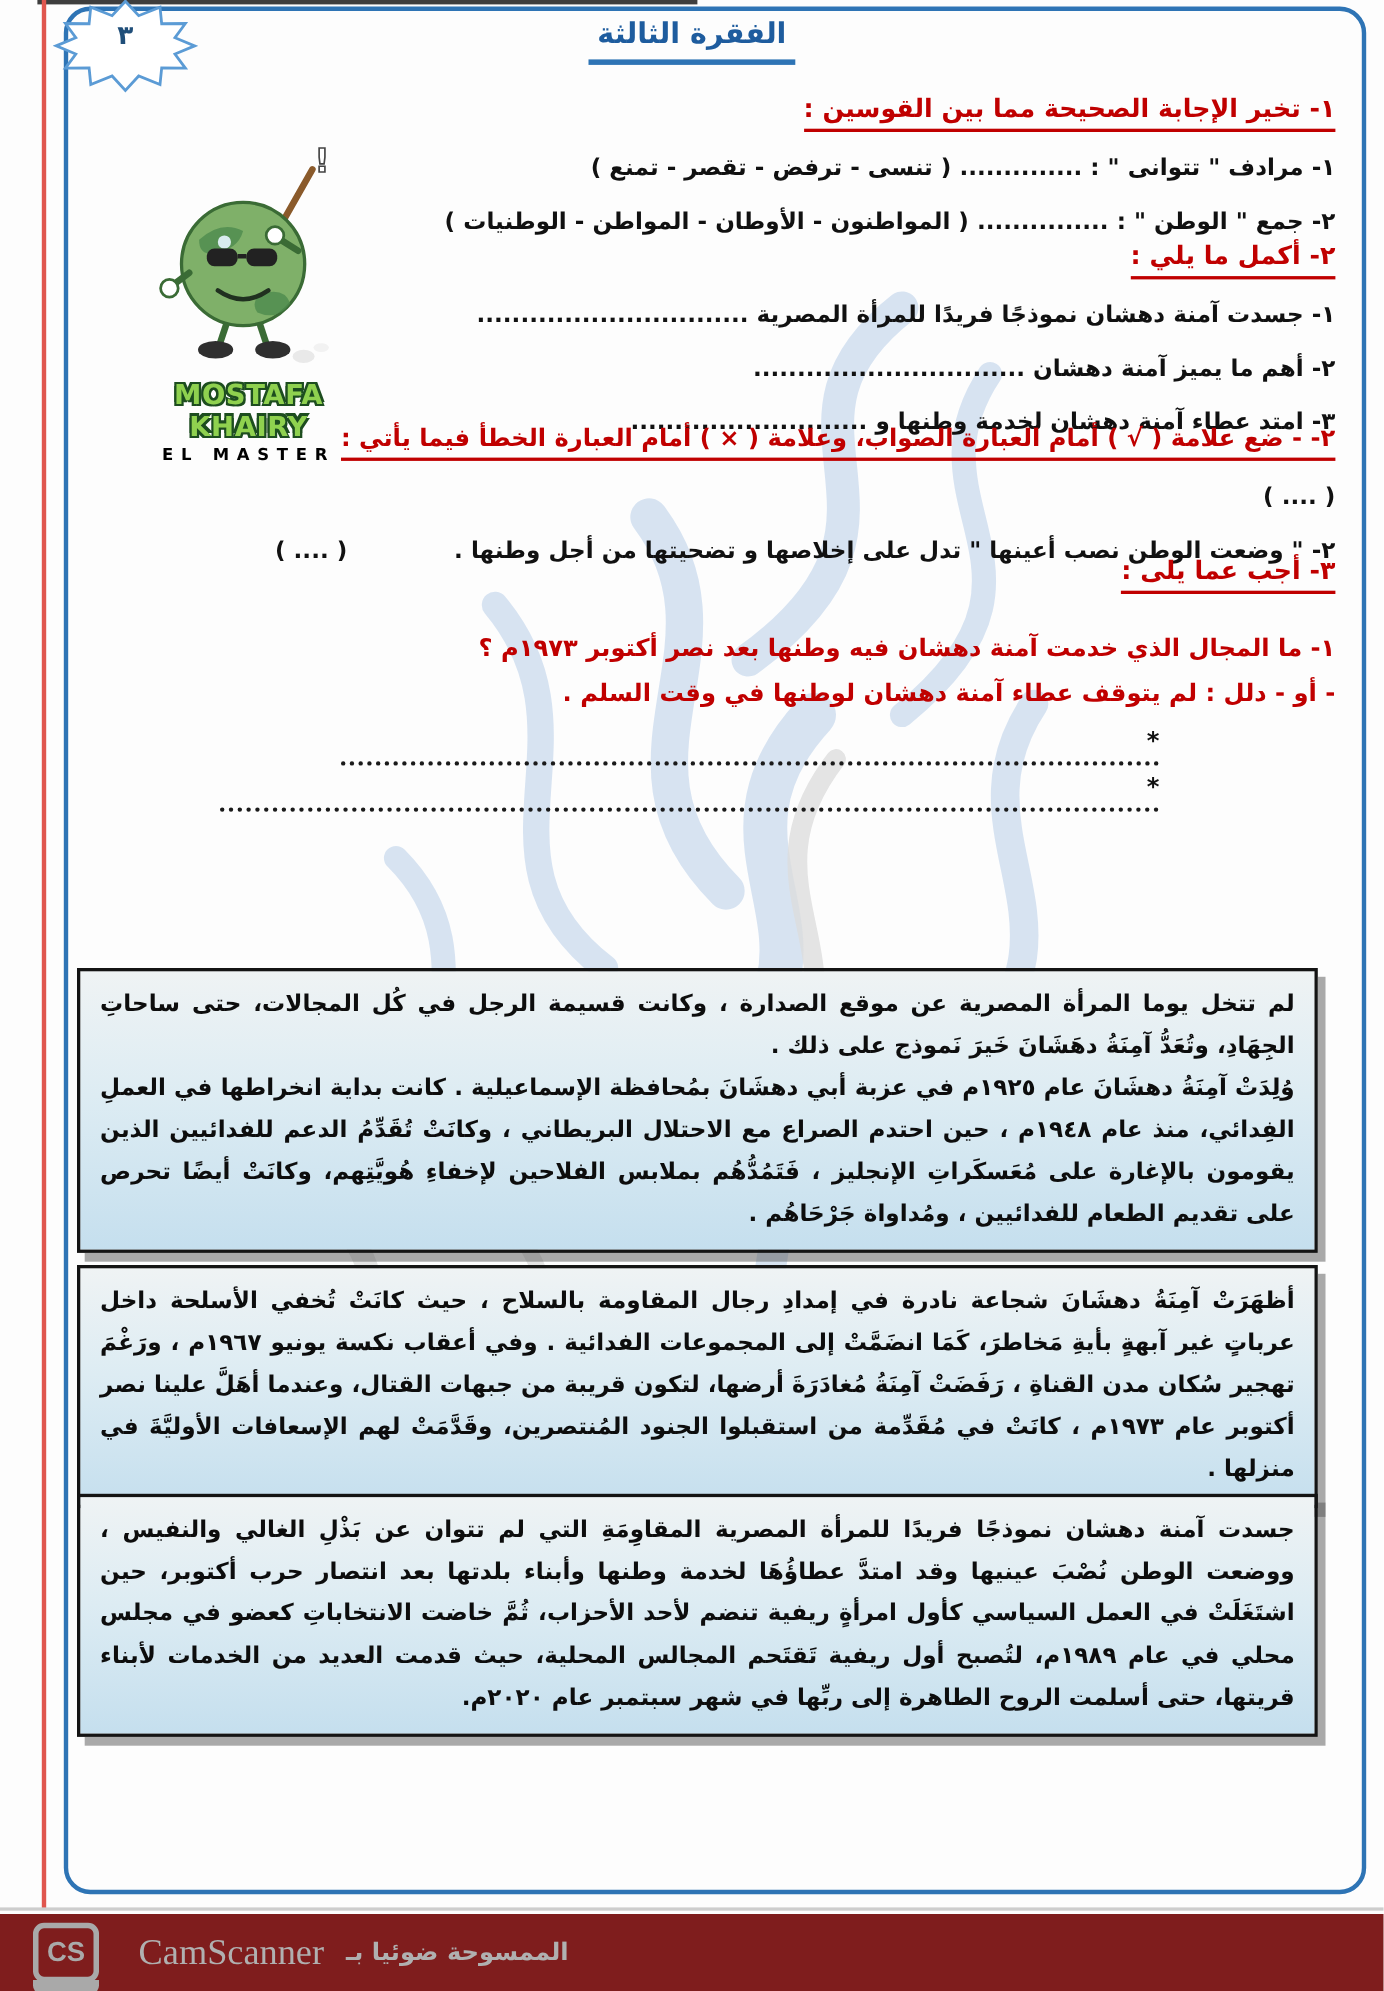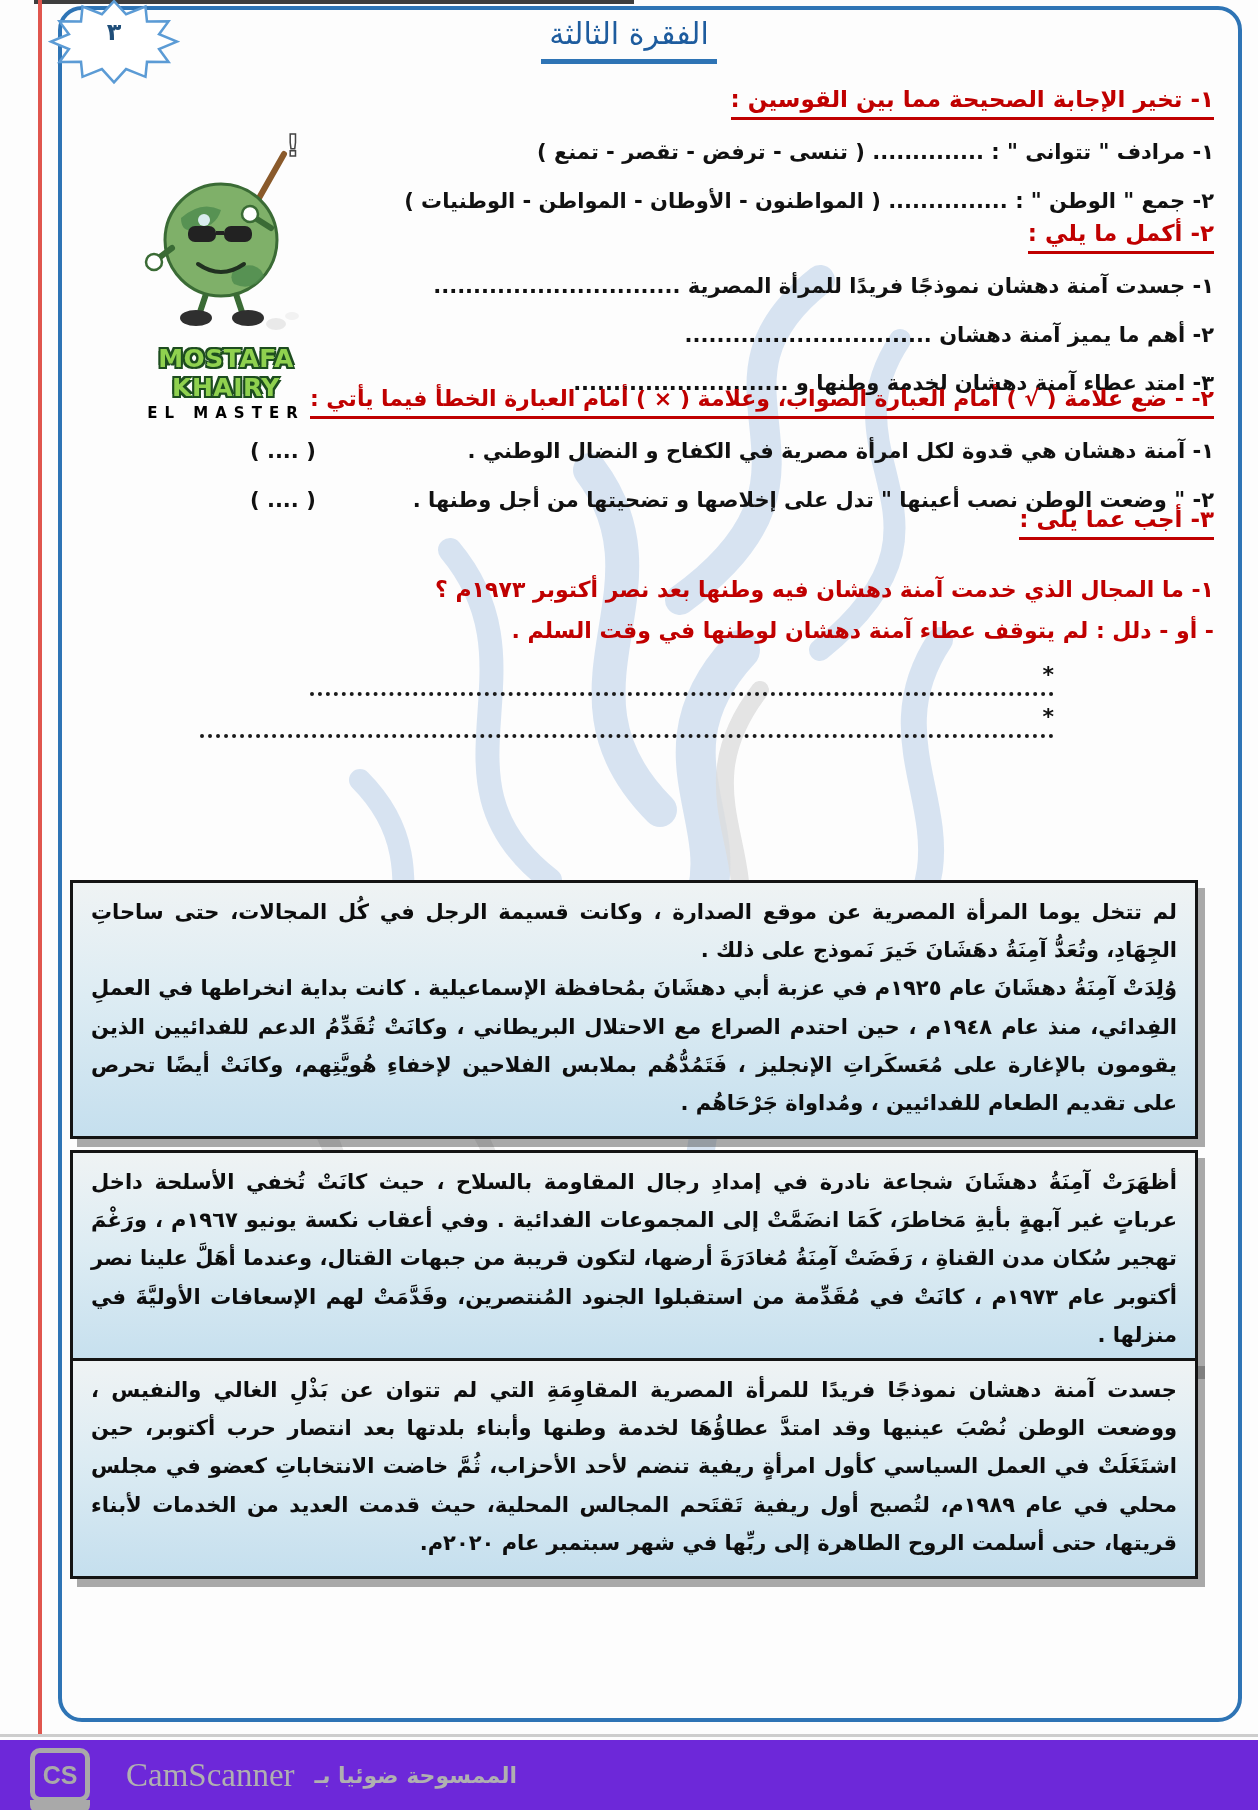--- a/index.html
+++ b/index.html
@@ -12,21 +12,21 @@
            border:4px solid #2e74b5; border-radius:24px; z-index:0; }
 
   .watermark { position:absolute; left:120px; top:220px; z-index:0; pointer-events:none; opacity:.55; }
 
   .starburst { position:absolute; left:48px; top:-4px; width:132px; height:92px; z-index:2; }
   .starburst svg { position:absolute; inset:0; }
   .starburst-num { position:absolute; left:0; top:22px; width:132px; text-align:center;
                    font-size:24px; font-weight:bold; color:#1f4e79; }
 
   .title-row { position:absolute; top:16px; left:0; width:100%; text-align:center; z-index:1; }
-  .title { display:inline-block; color:#1e5c9e; font-size:30px; font-weight:normal;
+  .title { display:inline-block; color:#1e5c9e; font-size:26px; font-weight:bold;
            padding:0 8px 8px 8px; border-bottom:5px solid #2e74b5; }
 
   .sec { position:absolute; right:44px; left:100px; direction:rtl; text-align:right; z-index:1; }
   .sec-heading { display:inline-block; color:#c00000; font-size:23px; font-weight:bold;
                  border-bottom:3px solid #c00000; padding-bottom:5px; white-space:nowrap; }
   .sec-heading.long { font-size:22px; }
   .q-item { font-size:21px; font-weight:bold; color:#111; margin-top:16px; line-height:1.55; }
   .tf-line { display:flex; justify-content:space-between; align-items:baseline; padding-left:150px; }
   .tf-answer { white-space:nowrap; }
 
@@ -44,21 +44,21 @@
                  padding:10px 18px 14px 18px; }
   .passage { font-size:21px; font-weight:bold; color:#0d0d0d; line-height:1.82;
              text-align:justify; white-space:pre-line; }
 
   .mascot { position:absolute; left:118px; top:128px; width:216px; z-index:1; text-align:center; }
   .mascot-name { margin-top:2px; font-size:25px; font-weight:bold; color:#8fd14f; letter-spacing:.5px;
                  text-shadow:-2px -2px 0 #1d4d1f, 2px -2px 0 #1d4d1f, -2px 2px 0 #1d4d1f, 2px 2px 0 #1d4d1f; }
   .mascot-sub { margin-top:2px; font-size:15px; font-weight:bold; color:#000000; letter-spacing:7px; }
 
   .scan-edge { position:absolute; top:1734px; left:0; width:100%; height:3px; background:#cdcdcd; }
-  .footer { position:absolute; top:1740px; left:0; width:100%; height:70px; background:#6d28d9;
+  .footer { position:absolute; top:1740px; left:0; width:100%; height:70px; background:#7f1d1d;
             display:flex; align-items:center; gap:20px; padding-left:30px; z-index:2; }
   .cs-logo { position:relative; width:60px; height:54px; border:5px solid #a9a9a9; border-radius:10px;
              display:flex; align-items:center; justify-content:center;
              color:#a9a9a9; font-size:25px; font-weight:bold; font-family:"Liberation Sans",sans-serif; }
   .cs-logo::after { content:""; position:absolute; left:-5px; right:-5px; bottom:-16px; height:13px;
                     background:#a9a9a9; border-radius:0 0 8px 8px; }
   .brand { font-family:"Liberation Serif", serif; font-size:33px; color:#b0b0b0;margin-left:16px; }
   .scanned-ar { direction:rtl; font-size:22px; color:#b0b0b0; font-weight:bold; }
 </style>
 </head>
@@ -143,21 +143,20 @@
   <div class="sec" style="top:220px;">
     <span class="sec-heading">٢- أكمل ما يلي :</span>
     <div class="q-item">١- جسدت آمنة دهشان نموذجًا فريدًا للمرأة المصرية ...............................</div>
     <div class="q-item">٢- أهم ما يميز آمنة دهشان ...............................</div>
     <div class="q-item">٣- امتد عطاء آمنة دهشان لخدمة وطنها و ...........................</div>
   </div>
 
   <div class="sec" style="top:386px;">
     <span class="sec-heading long">٢- - ضع علامة ( √ ) أمام العبارة الصواب، وعلامة ( × ) أمام العبارة الخطأ فيما يأتي :</span>
     <div class="q-item tf-line">
-      <span>١- آمنة دهشان هي قدوة لكل امرأة مصرية في الكفاح و النضال الوطني .</span>
       <span class="tf-answer">( .... )</span>
     </div>
     <div class="q-item tf-line">
       <span>٢- " وضعت الوطن نصب أعينها " تدل على إخلاصها و تضحيتها من أجل وطنها .</span>
       <span class="tf-answer">( .... )</span>
     </div>
   </div>
 
   <div class="sec" style="top:506px;">
     <span class="sec-heading">٣- أجب عما يلى :</span>

